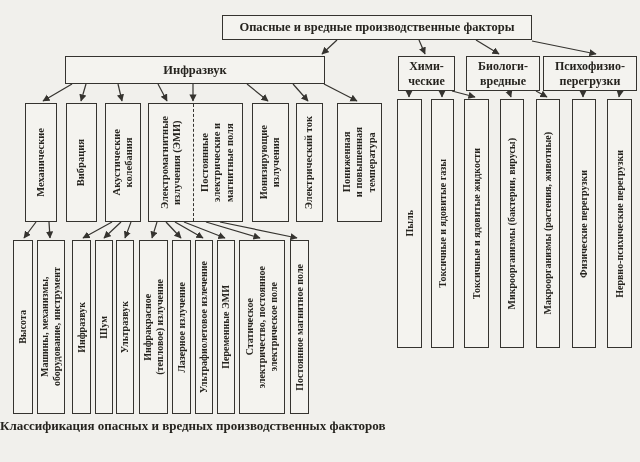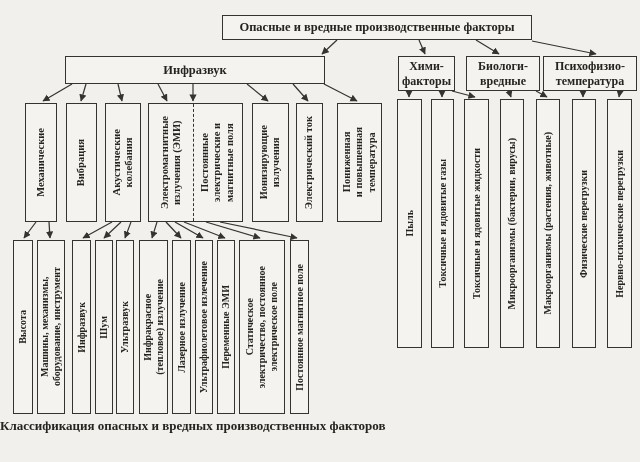--- a/index.html
+++ b/index.html
@@ -99,29 +99,29 @@
 
   <div class="box h" style="left:222px;top:15px;width:310px;height:25px">
     <span class="lbl">Опасные и вредные производственные факторы</span>
   </div>
 
   <div class="box h" style="left:65px;top:56px;width:260px;height:28px">
     <span class="lbl">Инфразвук</span>
   </div>
   <div class="box hdr" style="left:398px;top:56px;width:57px;height:35px">
     <span class="lbl">Хими-
-факторы</span>
+ческие</span>
   </div>
   <div class="box hdr" style="left:466px;top:56px;width:74px;height:35px">
     <span class="lbl">Биологи-
 вредные</span>
   </div>
   <div class="box hdr" style="left:543px;top:56px;width:94px;height:35px">
     <span class="lbl">Психофизио-
-температура</span>
+перегрузки</span>
   </div>
 
   <div class="box lv2" style="left:25px;top:103px;width:32px;height:119px">
     <span class="lbl v">Механические</span>
   </div>
   <div class="box lv2" style="left:66px;top:103px;width:31px;height:119px">
     <span class="lbl v">Вибрация</span>
   </div>
   <div class="box lv2" style="left:105px;top:103px;width:36px;height:119px">
     <span class="lbl v">Акустические

